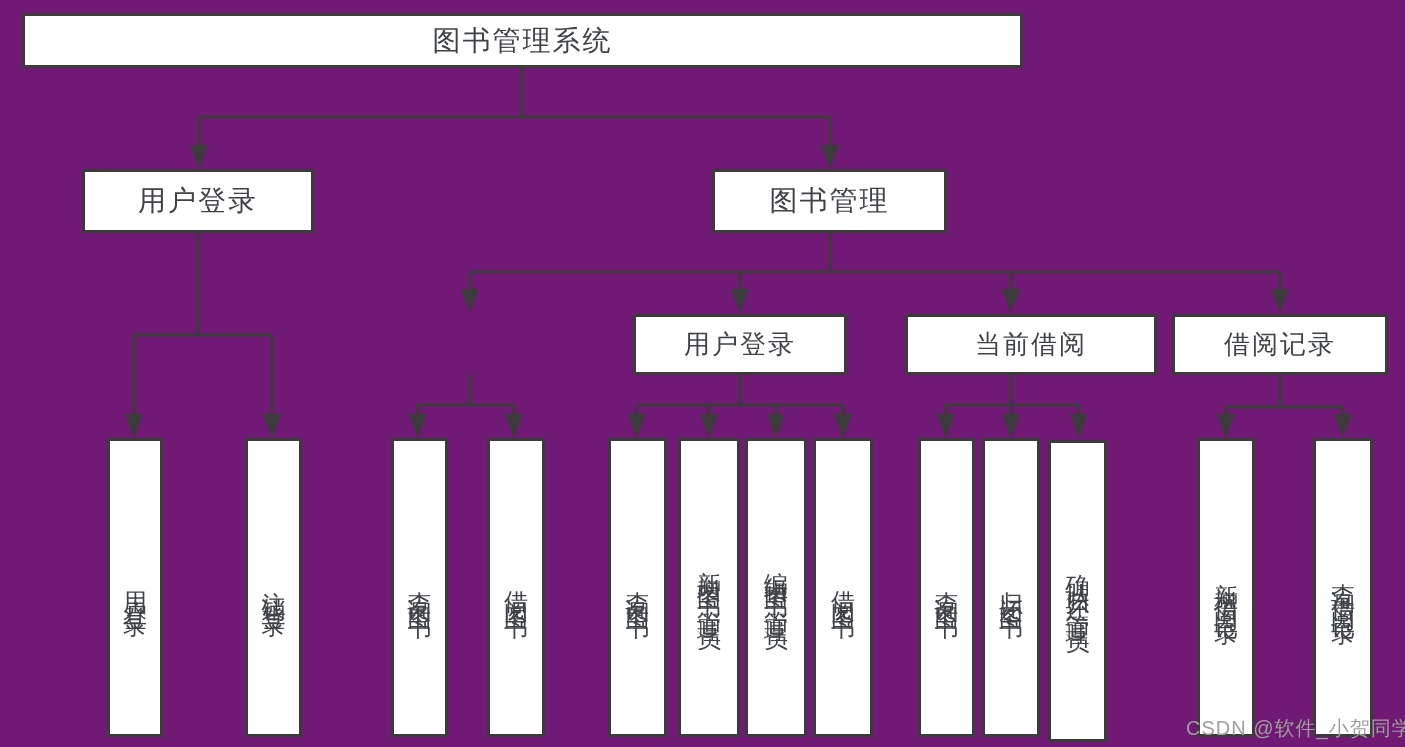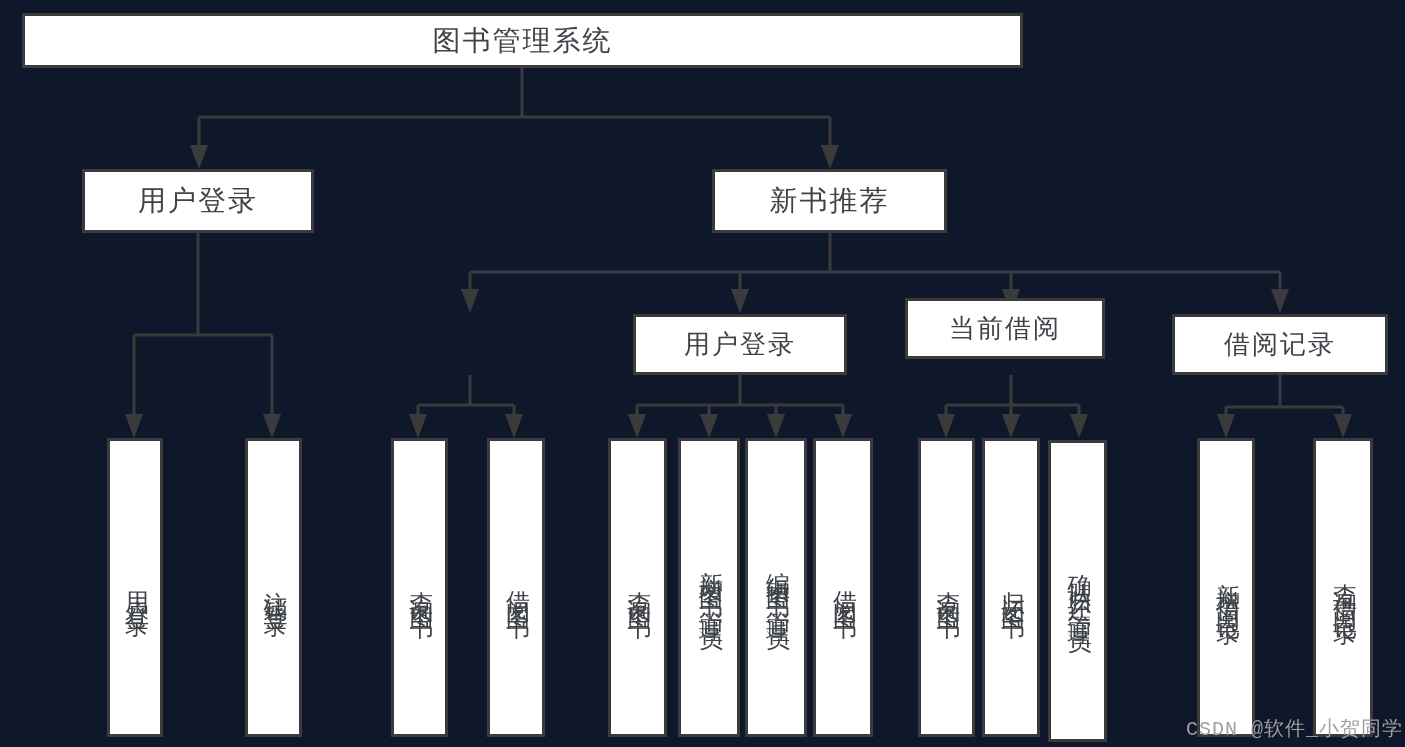--- a/index.html
+++ b/index.html
@@ -1,21 +1,21 @@
 <!DOCTYPE html>
 <html><head>
 <meta charset="utf-8">
 <style>
   html, body { margin: 0; padding: 0; background: #ffffff; }
   #canvas {
     position: relative;
     width: 1405px;
     height: 747px;
-    background: #0f172a;
-    font-family: Liberation Mono, monospace;
+    background: #701a75;
+    font-family: Liberation Sans, sans-serif;
     overflow: hidden;
   }
   #connectors {
     position: absolute;
     left: 0; top: 0;
     width: 1405px; height: 747px;
     pointer-events: none;
   }
   .hbox {
     position: absolute;
@@ -95,24 +95,24 @@
       <path d="M1011 438 L1002 414 L1020 414 Z"></path>
       <path d="M1079 438 L1070 414 L1088 414 Z"></path>
       <path d="M1226 438 L1217 414 L1235 414 Z"></path>
       <path d="M1343 438 L1334 414 L1352 414 Z"></path>
     </g>
   </svg>
 
   <div class="hbox" style="left:22px; top:13px; width:1001px; height:55px;">图书管理系统</div>
 
   <div class="hbox" style="left:82px; top:169px; width:232px; height:64px;">用户登录</div>
-  <div class="hbox" style="left:712px; top:169px; width:235px; height:64px;">新书推荐</div>
+  <div class="hbox" style="left:712px; top:169px; width:235px; height:64px;">图书管理</div>
 
   <div class="hbox level3" style="left:633px; top:314px; width:214px; height:61px;">用户登录</div>
-  <div class="hbox level3" style="left:905px; top:298px; width:200px; height:61px;">当前借阅</div>
+  <div class="hbox level3" style="left:905px; top:314px; width:252px; height:61px;">当前借阅</div>
   <div class="hbox level3" style="left:1172px; top:314px; width:216px; height:61px;">借阅记录</div>
 
   <div class="vbox" style="left:107px; width:56px;">用户登录</div>
   <div class="vbox" style="left:245px; width:57px;">注销登录</div>
 
   <div class="vbox" style="left:391px; width:57px;">查询图书</div>
   <div class="vbox" style="left:487px; width:58px;">借阅图书</div>
 
   <div class="vbox" style="left:608px; width:59px;">查询图书</div>
   <div class="vbox" style="left:678px; width:62px;">新增图书（管理员）</div>

